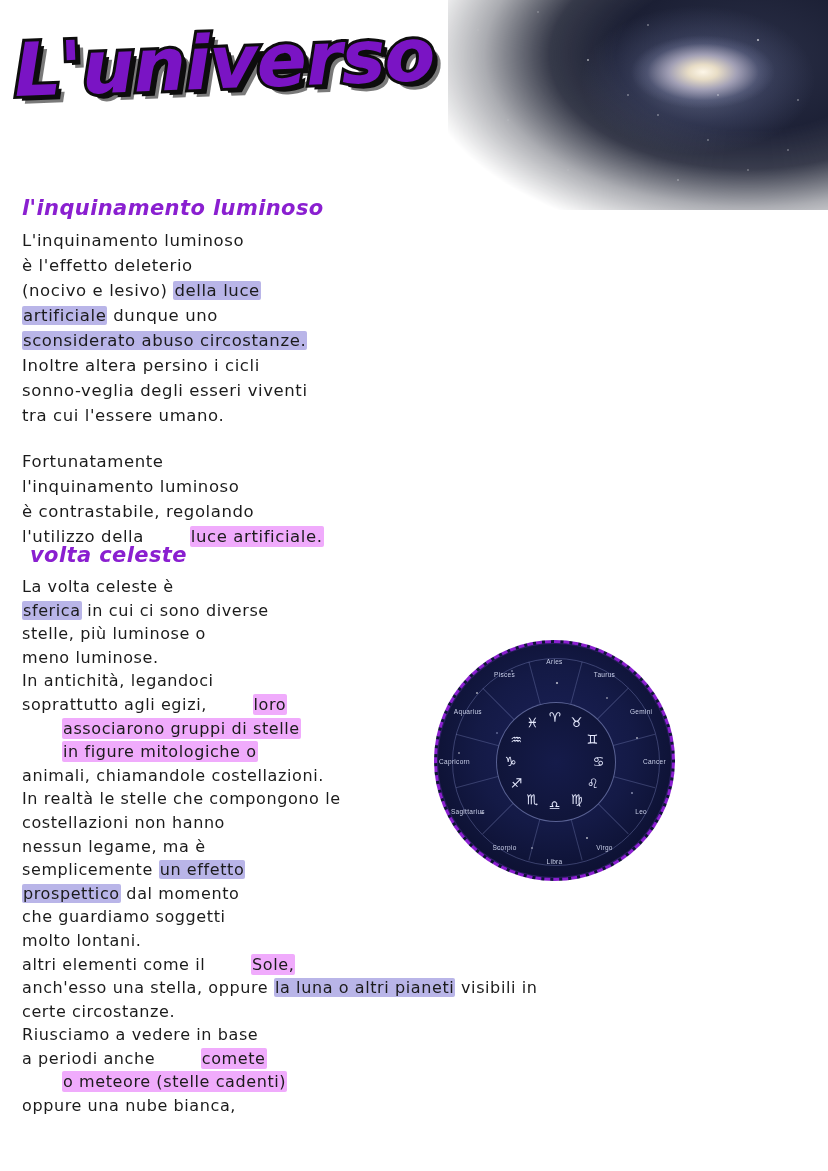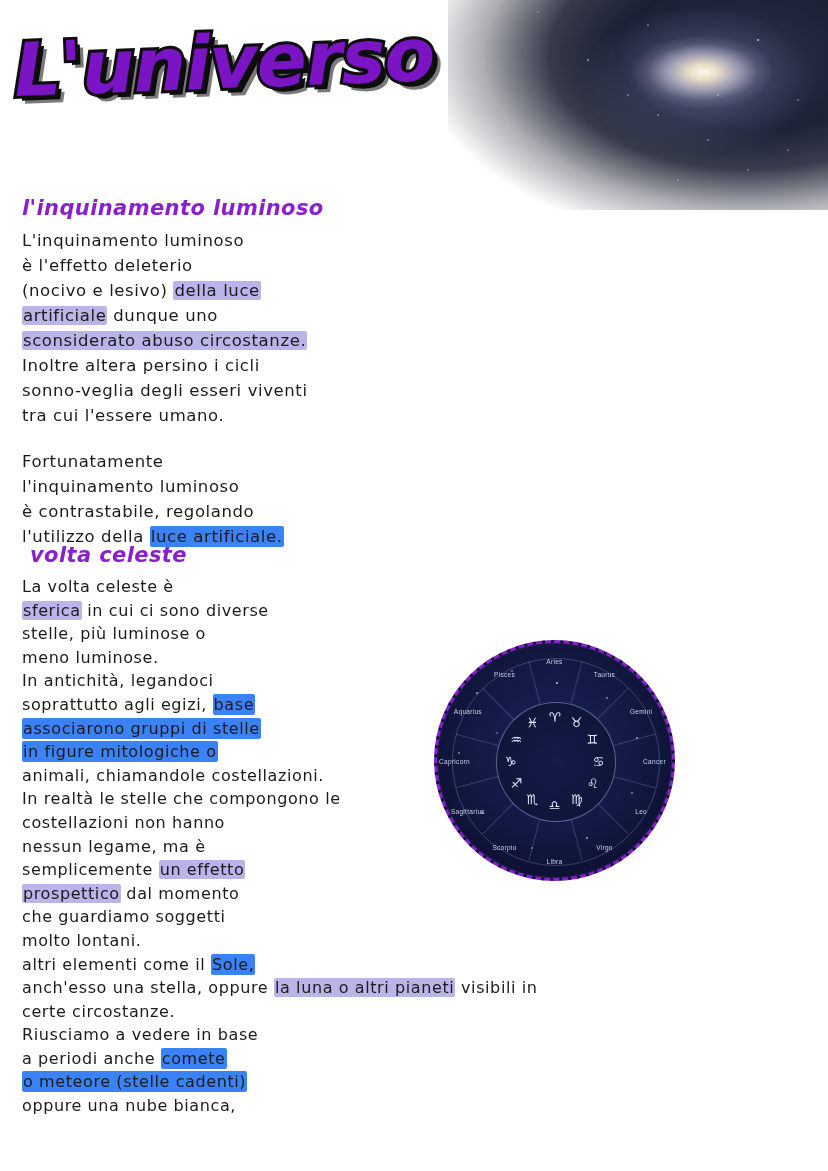--- a/index.html
+++ b/index.html
@@ -106,24 +106,25 @@
   .para .ln { display: block; white-space: nowrap; }
   .blank { display: block; height: 21px; }
 
   mark.hl-purple {
     background: #b9b5e8;
     color: #1b1b1b;
     border-radius: 2px;
     padding: 0 1px;
   }
   mark.hl-yellow {
-    background: #3b82f6;
+    background: #f0abfc;
     color: #1b1b1b;
     border-radius: 2px;
     padding: 1px 1px;
+    margin-left: 40px;
   }
 
   
   #sec-inquinamento { top: 196px; width: 430px; }
   #sec-volta        { top: 543px; width: 430px; }
   #sec-volta .para  { font-size: 16px; line-height: 23.6px; }
   #sec-volta .heading { margin-left: 8px; }
 
   
   .zodiac {
@@ -238,21 +239,21 @@
 </div>
 
 <div class="section" id="sec-volta">
   <div class="heading">volta celeste</div>
   <div class="para">
       <span class="ln"><span>La volta celeste è</span></span>
       <span class="ln"><mark class="hl-purple">sferica</mark><span> in cui ci sono diverse</span></span>
       <span class="ln"><span>stelle, più luminose o</span></span>
       <span class="ln"><span>meno luminose.</span></span>
       <span class="ln"><span>In antichità, legandoci</span></span>
-      <span class="ln"><span>soprattutto agli egizi, </span><mark class="hl-yellow">base</mark></span>
+      <span class="ln"><span>soprattutto agli egizi, </span><mark class="hl-yellow">loro</mark></span>
       <span class="ln"><mark class="hl-yellow">associarono gruppi di stelle</mark></span>
       <span class="ln"><mark class="hl-yellow">in figure mitologiche o</mark></span>
       <span class="ln"><span>animali, chiamandole costellazioni.</span></span>
       <span class="ln"><span>In realtà le stelle che compongono le</span></span>
       <span class="ln"><span>costellazioni non hanno</span></span>
       <span class="ln"><span>nessun legame, ma è</span></span>
       <span class="ln"><span>semplicemente </span><mark class="hl-purple">un effetto</mark></span>
       <span class="ln"><mark class="hl-purple">prospettico</mark><span> dal momento</span></span>
       <span class="ln"><span>che guardiamo soggetti</span></span>
       <span class="ln"><span>molto lontani.</span></span>

